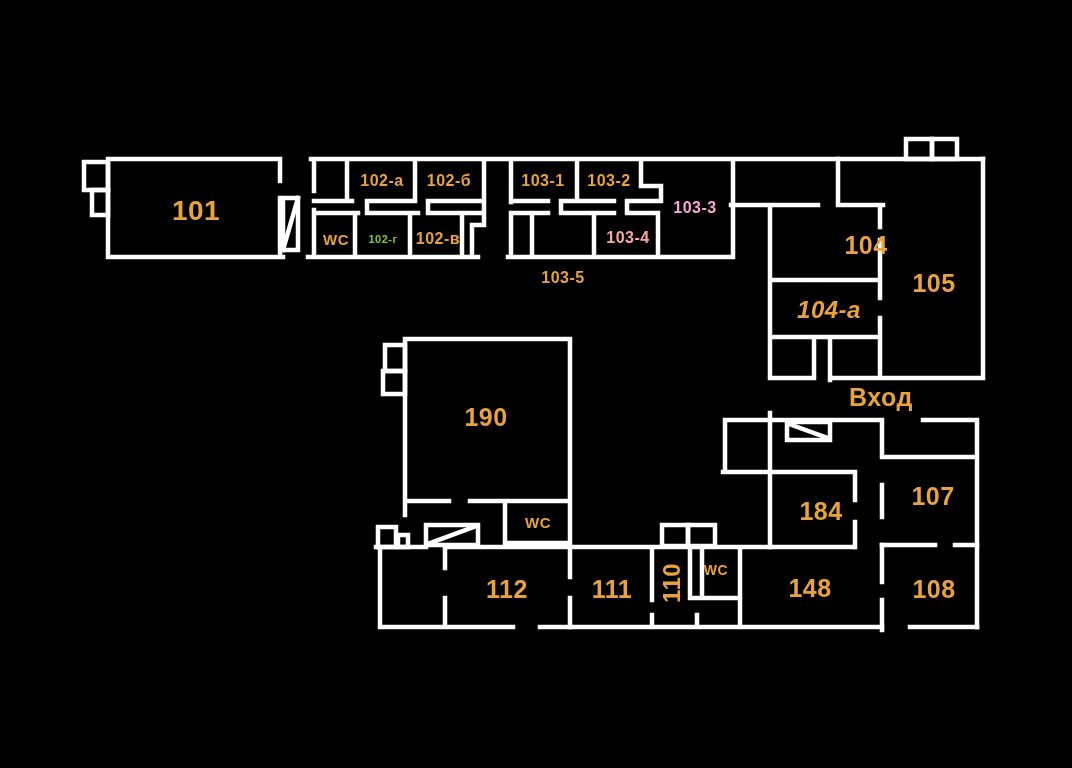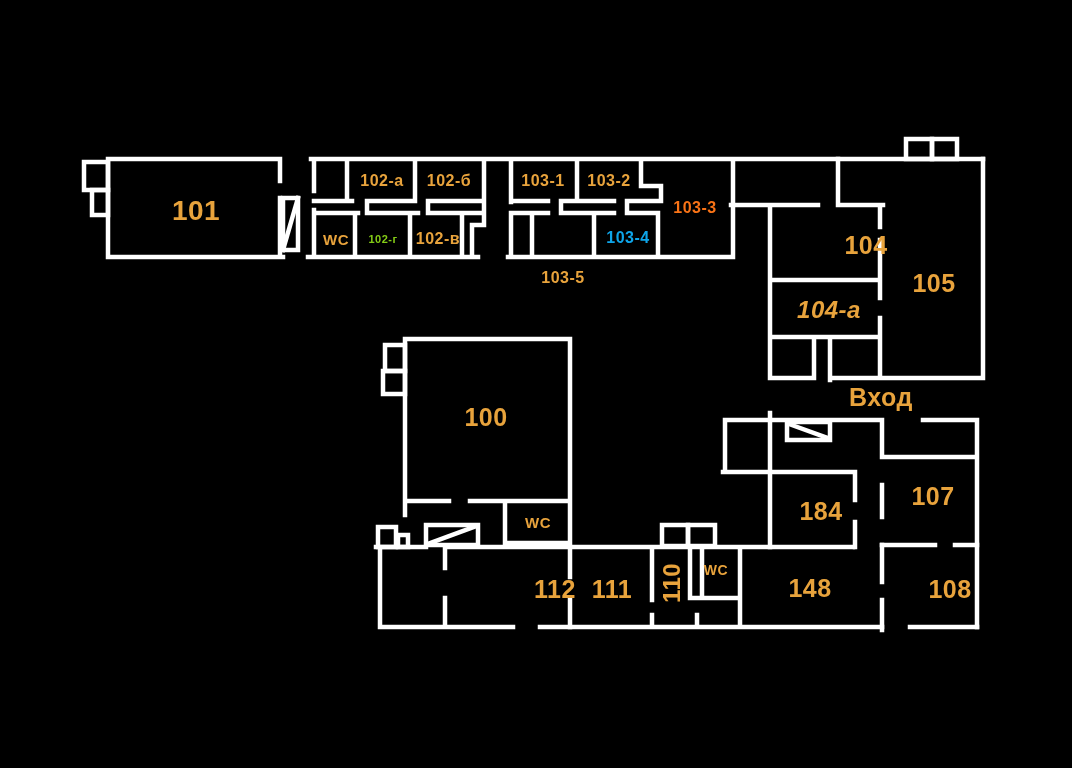--- a/index.html
+++ b/index.html
@@ -117,31 +117,31 @@
 
   <div id="labels-layer">
       <span class="room-label" style="left: 196px; top: 211px; font-size: 28px; color: rgb(232, 163, 60);">101</span>
       <span class="room-label" style="left: 382px; top: 181px; font-size: 16px; color: rgb(232, 163, 60);">102-а</span>
       <span class="room-label" style="left: 449px; top: 181px; font-size: 16px; color: rgb(232, 163, 60);">102-б</span>
       <span class="room-label" style="left: 336px; top: 239px; font-size: 15px; color: rgb(232, 163, 60);">WC</span>
       <span class="room-label" style="left: 383px; top: 239px; font-size: 11px; color: #84cc16;">102-г</span>
       <span class="room-label" style="left: 438px; top: 239px; font-size: 16px; color: rgb(232, 163, 60);">102-в</span>
       <span class="room-label" style="left: 543px; top: 181px; font-size: 16px; color: rgb(232, 163, 60); text-align: center;">103-1</span>
       <span class="room-label" style="left: 609px; top: 181px; font-size: 16px; color: rgb(232, 163, 60);">103-2</span>
-      <span class="room-label" style="left: 695px; top: 208px; font-size: 16px; color: #f97316;">103-3</span>
+      <span class="room-label" style="left: 695px; top: 208px; font-size: 16px; color: #f9a8d4;">103-3</span>
       <span class="room-label" style="left: 563px; top: 238px; font-size: 16px; color: rgb(232, 163, 60); margin-top: 40px;">103-5</span>
-      <span class="room-label" style="left: 628px; top: 238px; font-size: 16px; color: #0ea5e9;">103-4</span>
+      <span class="room-label" style="left: 628px; top: 238px; font-size: 16px; color: #fca5a5;">103-4</span>
       <span class="room-label" style="left: 826px; top: 245px; font-size: 25px; color: rgb(232, 163, 60); margin-left: 40px;">104</span>
       <span class="room-label" style="left: 829px; top: 310px; font-size: 24px; color: rgb(232, 163, 60); font-style: italic;">104-а</span>
       <span class="room-label" style="left: 934px; top: 283px; font-size: 25px; color: rgb(232, 163, 60);">105</span>
       <span class="room-label" style="left: 881px; top: 397px; font-size: 25px; color: rgb(232, 163, 60);">Вход</span>
-      <span class="room-label" style="left: 486px; top: 417px; font-size: 25px; color: rgb(232, 163, 60);">100</span>
+      <span class="room-label" style="left: 486px; top: 417px; font-size: 25px; color: rgb(232, 163, 60);">190</span>
       <span class="room-label" style="left: 538px; top: 522px; font-size: 15px; color: rgb(232, 163, 60);">WC</span>
       <span class="room-label" style="left: 821px; top: 511px; font-size: 25px; color: rgb(232, 163, 60);">184</span>
       <span class="room-label" style="left: 933px; top: 496px; font-size: 25px; color: rgb(232, 163, 60);">107</span>
-      <span class="room-label" style="left: 507px; top: 589px; font-size: 25px; color: rgb(232, 163, 60); margin-left: 48px;">112</span>
+      <span class="room-label" style="left: 507px; top: 589px; font-size: 25px; color: rgb(232, 163, 60);">112</span>
       <span class="room-label" style="left: 612px; top: 589px; font-size: 25px; color: rgb(232, 163, 60);">111</span>
       <span class="room-label rot" style="left: 672px; top: 583px; font-size: 24px; color: rgb(232, 163, 60);">110</span>
       <span class="room-label" style="left: 716px; top: 570px; font-size: 14px; color: rgb(232, 163, 60);">WC</span>
       <span class="room-label" style="left: 810px; top: 588px; font-size: 25px; color: rgb(232, 163, 60);">148</span>
-      <span class="room-label" style="left: 934px; top: 589px; font-size: 25px; color: rgb(232, 163, 60); margin-left: 16px;">108</span>
+      <span class="room-label" style="left: 934px; top: 589px; font-size: 25px; color: rgb(232, 163, 60);">108</span>
     </div>
 </div>
 
 </body></html>

